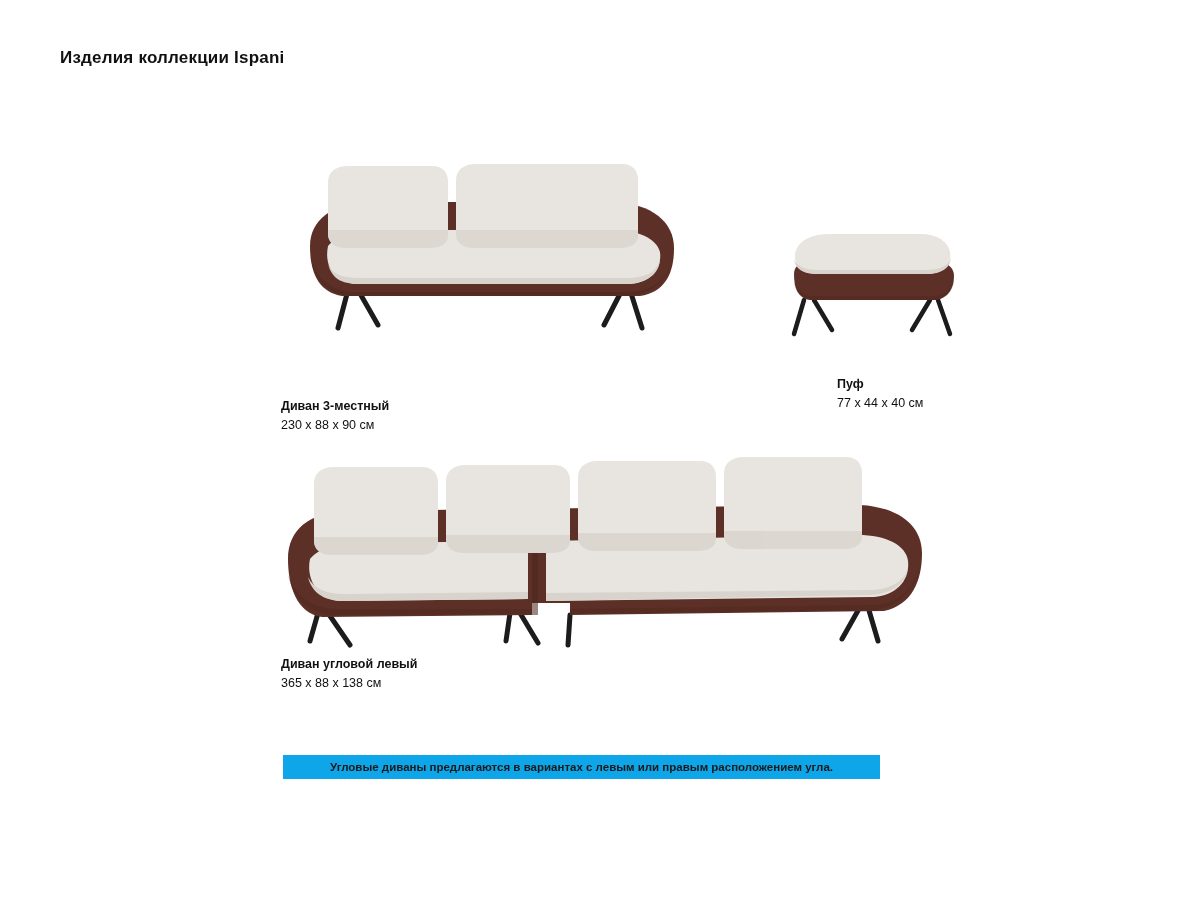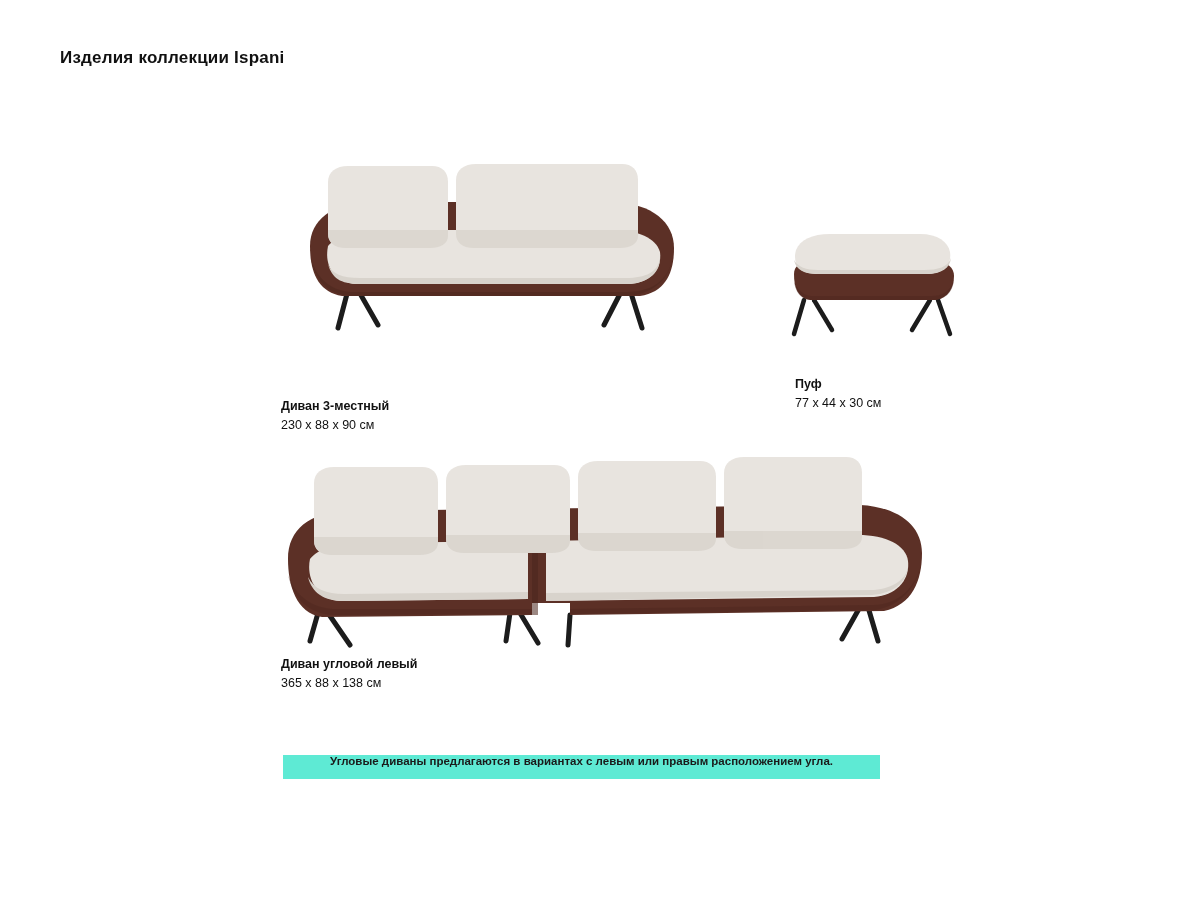--- a/index.html
+++ b/index.html
@@ -42,22 +42,23 @@
     color: #111111;
   }
 
   
   .note {
     position: absolute;
     left: 283px;
     top: 755px;
     width: 597px;
     height: 24px;
-    background: #5eead4;
+    background: #0ea5e9;
     display: flex;
+    align-items: center;
     justify-content: center;
     font-size: 11.5px;
     font-weight: bold;
     color: #1a1a1a;
     white-space: nowrap;
   }
 
   
   .figure { position: absolute; }
   .figure svg { display: block; }
@@ -115,23 +116,23 @@
              C174 58 168 68 156 70 L30 70 C18 68 14 58 14 44 Z"></path>
     <path fill="#4a261d" opacity=".4" d="M14 52 C16 64 22 70 32 70 L156 70 C168 68 173 60 174 50
              C170 62 162 66 152 66 L32 66 C24 66 18 60 14 52 Z"></path>
     <path fill="#e8e4df" d="M16 20 C20 10 32 4 50 4 L140 4 C158 4 168 12 170 22
              C172 36 162 44 146 44 L36 44 C20 44 12 34 16 20 Z"></path>
     <path fill="#d8d3cc" d="M14 30 C16 40 24 44 38 44 L146 44 C162 44 170 38 171 28
              C168 37 158 40 144 40 L38 40 C26 40 18 37 14 30 Z"></path>
   </svg>
 </div>
 
-<div class="caption" style="left:795px; top:375px;">
+<div class="caption" style="left:837px; top:375px;">
   <div>Пуф</div>
-  <div class="dims">77 x 44 x 30 см</div>
+  <div class="dims">77 x 44 x 40 см</div>
 </div>
 
 <div class="figure" style="left:270px; top:455px;">
   <svg width="680" height="215" viewBox="0 0 680 215">
 
     <g stroke="#1c1c1c" stroke-width="5" stroke-linecap="round">
       <line x1="48" y1="158" x2="40" y2="186"></line>
       <line x1="58" y1="158" x2="80" y2="190"></line>
       <line x1="240" y1="158" x2="236" y2="186"></line>
       <line x1="250" y1="158" x2="268" y2="188"></line>

